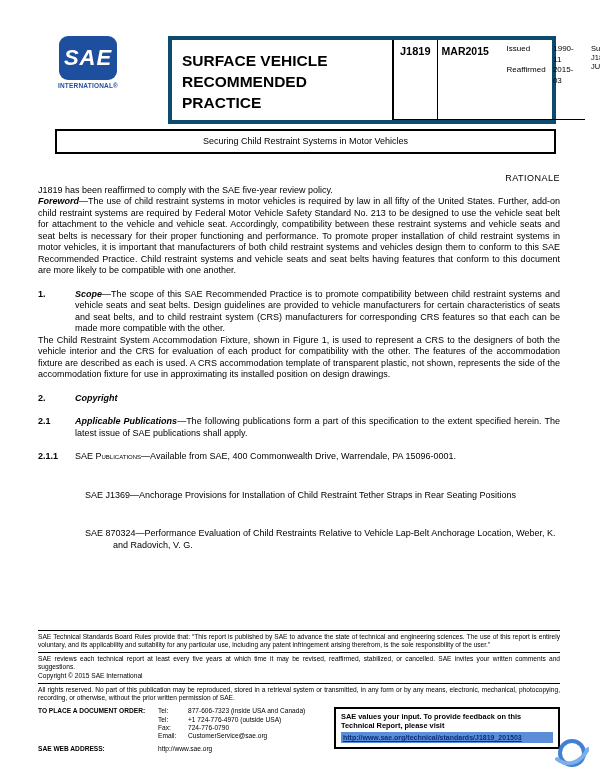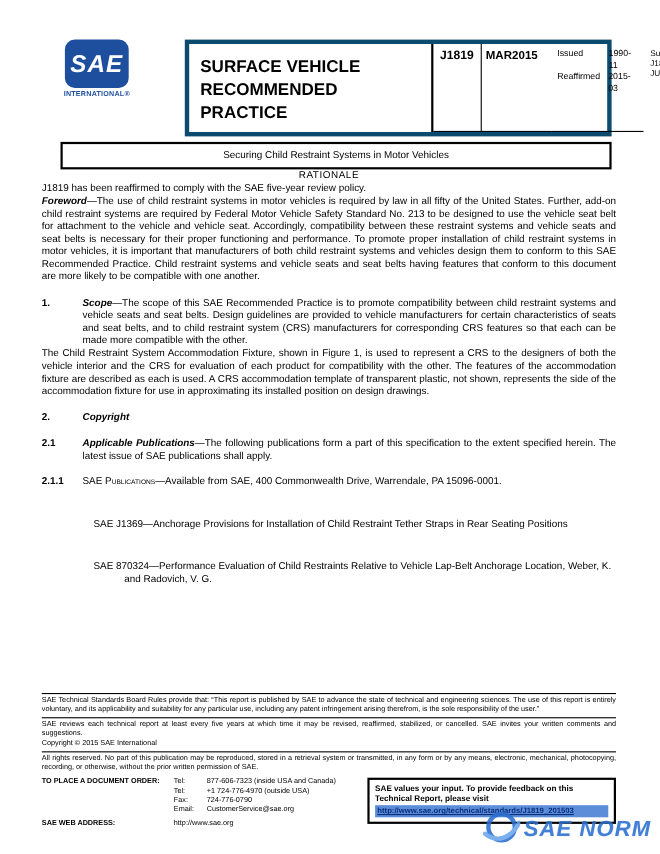--- a/index.html
+++ b/index.html
@@ -32,21 +32,21 @@
   .meta-line .lbl { width:52px; }
   .meta-row3 { padding:4px 6px 5px; font-size:7.5px; }
 
   .doc-title-bar {
     margin:5px 44px 0 55px; border:2px solid #000;
     text-align:center; font-size:9px; padding:5px 0 6px;
   }
 
   
   .body { margin:0 40px 0 38px; font-size:9px; line-height:11.5px; }
-  .rationale-heading { text-align:center; letter-spacing:0.5px; }
+  .rationale-heading { text-align:right; margin-top:19px; letter-spacing:0.5px; }
   .para { text-align:justify; }
   .plain { text-align:left; }
   .bi { font-weight:bold; font-style:italic; }
   .num-para { display:flex; margin-top:12px; }
   .num { width:37px; flex:none; font-weight:bold; }
   .ptext { flex:1; text-align:justify; }
   .sc { font-variant:small-caps; }
   .ref-item { margin-left:47px; padding-left:28px; text-indent:-28px; margin-top:27px; }
 
   
@@ -213,16 +213,15 @@
     </div>
   </div>
 
   <div class="watermark">
     <span class="wm-glyph">
       <svg width="34" height="34" viewBox="0 0 34 34">
         <circle cx="17" cy="17" r="12" fill="none" stroke="#2a6fd0" stroke-width="4"></circle>
         <path d="M2 23 C 12 31, 25 28, 33 13" stroke="#6aa6ea" stroke-width="4" fill="none" stroke-linecap="round"></path>
       </svg>
     </span>
-    <span class="wm-text">SAE NORM</span>
   </div>
 
 </div>
 
 </body></html>

